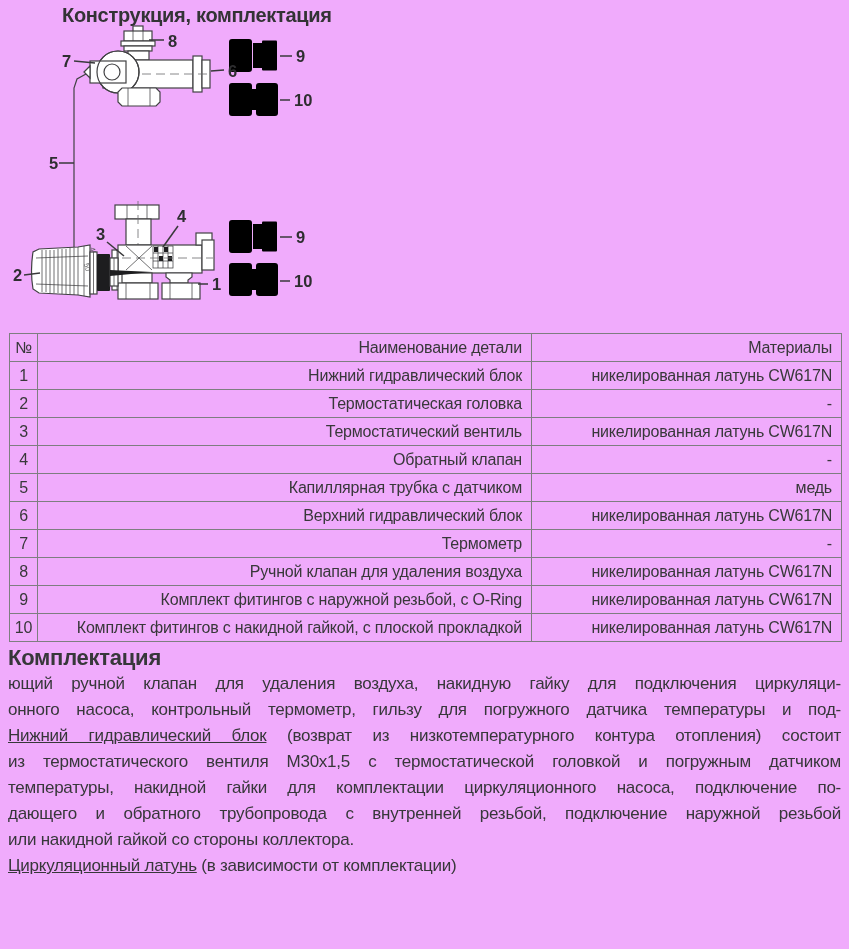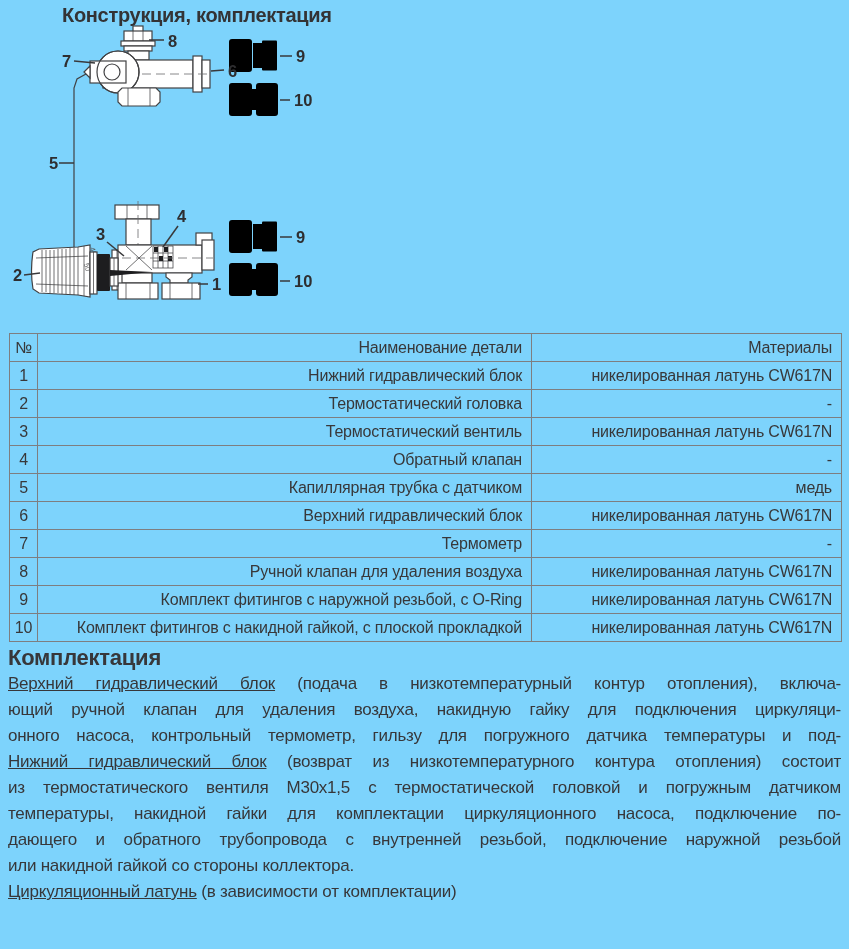--- a/index.html
+++ b/index.html
@@ -1,17 +1,17 @@
 <!DOCTYPE html>
 <html><head>
 <meta charset="utf-8">
 <style>
   html,body { margin:0; padding:0; background:#fff; }
   .page {
-    position:relative; width:849px; height:949px; background:#7dd3fc; overflow:hidden;
+    position:relative; width:849px; height:949px; background:#f0abfc; overflow:hidden;
     font-family:"Liberation Sans","DejaVu Sans",sans-serif; color:#3a3a3c;
   }
   
   .diagram-area { position:relative; height:331px; }
   .title {
     position:absolute; left:62px; top:4px; font-size:20px; font-weight:700;
     letter-spacing:-0.3px; color:#333335; white-space:nowrap;
   }
   svg.diagram { position:absolute; left:0; top:0; }
   .draw rect, .draw path, .draw circle, .draw polygon { fill:#fff; stroke:#414143; stroke-width:1.2; }
@@ -222,21 +222,21 @@
       </tr>
     </thead>
     <tbody>
         <tr>
           <td class="cell-num">1</td>
           <td class="">Нижний гидравлический блок</td>
           <td class="">никелированная латунь CW617N</td>
         </tr>
         <tr>
           <td class="cell-num">2</td>
-          <td class="">Термостатический головка</td>
+          <td class="">Термостатическая головка</td>
           <td class="">-</td>
         </tr>
         <tr>
           <td class="cell-num">3</td>
           <td class="">Термостатический вентиль</td>
           <td class="">никелированная латунь CW617N</td>
         </tr>
         <tr>
           <td class="cell-num">4</td>
           <td class="">Обратный клапан</td>
@@ -271,21 +271,20 @@
           <td class="cell-num">10</td>
           <td class="">Комплект фитингов с накидной гайкой, с плоской прокладкой</td>
           <td class="">никелированная латунь CW617N</td>
         </tr>
       </tbody>
   </table>
 
   <div class="kit">
     <div class="kit-heading">Комплектация</div>
     <div class="kit-paragraphs">
-        <div class="line full"><span class="lead">Верхний гидравлический блок</span> (подача в низкотемпературный контур отопления), включа-</div>
         <div class="line full">ющий ручной клапан для удаления воздуха, накидную гайку для подключения циркуляци-</div>
         <div class="line full">онного насоса, контрольный термометр, гильзу для погружного датчика температуры и под-</div>
         <div class="line full"><span class="lead">Нижний гидравлический блок</span> (возврат из низкотемпературного контура отопления) состоит</div>
         <div class="line full">из термостатического вентиля М30х1,5 с термостатической головкой и погружным датчиком</div>
         <div class="line full">температуры, накидной гайки для комплектации циркуляционного насоса, подключение по-</div>
         <div class="line full">дающего и обратного трубопровода с внутренней резьбой, подключение наружной резьбой</div>
         <div class="line">или накидной гайкой со стороны коллектора.</div>
         <div class="line"><span class="lead">Циркуляционный латунь</span> (в зависимости от комплектации)</div>
       </div>
   </div>

